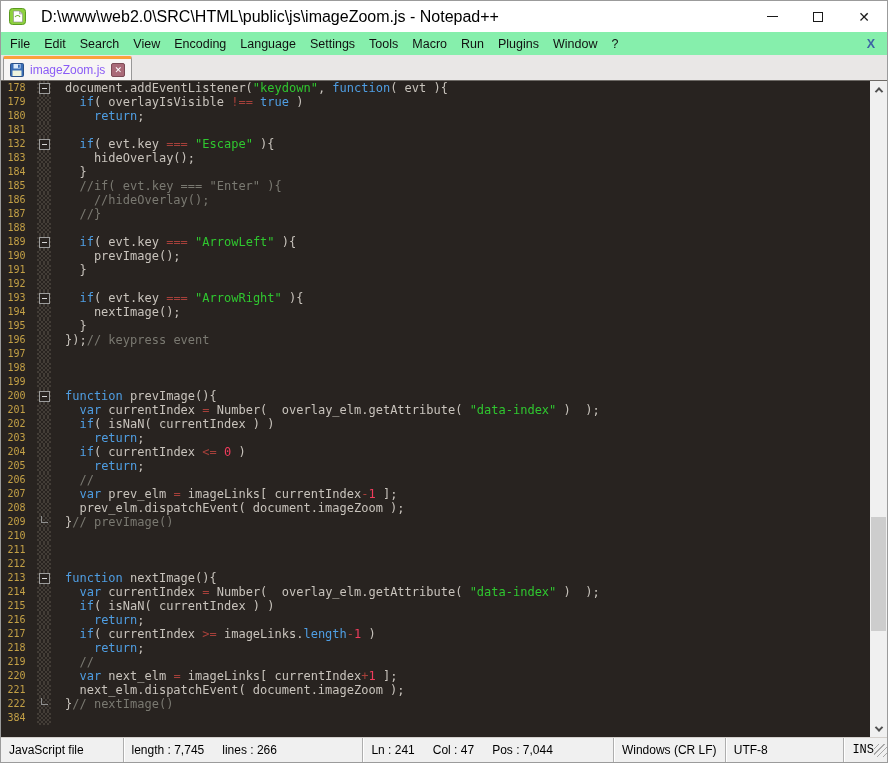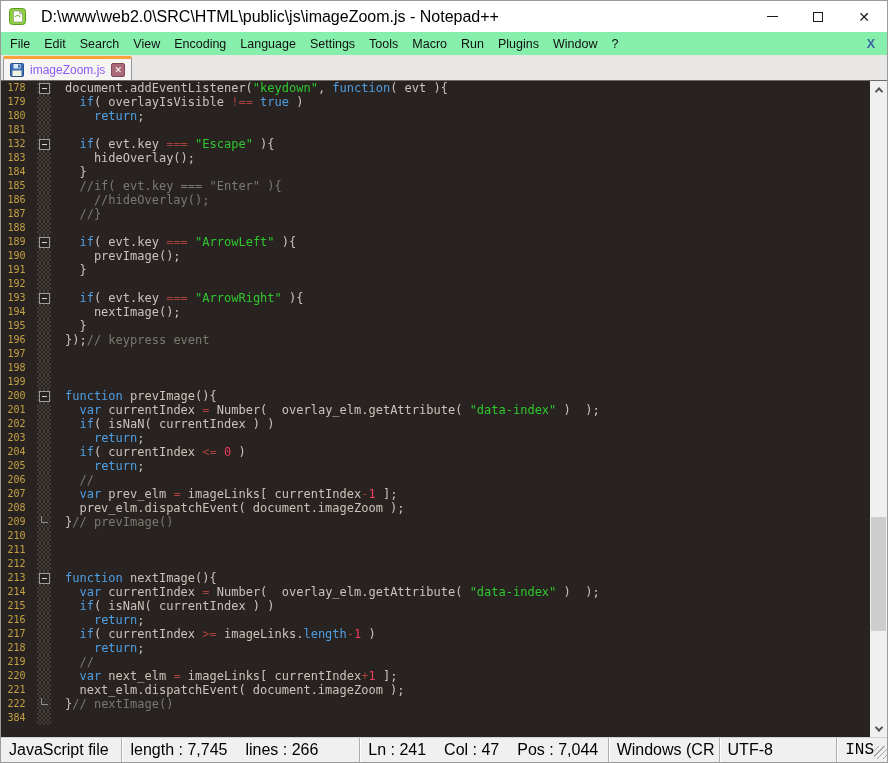--- a/index.html
+++ b/index.html
@@ -48,21 +48,21 @@
   
   .scrollbar{width:17px;flex:0 0 auto;background:#f0f0f0;position:relative;}
   .sb-arrow{position:absolute;left:0;width:17px;height:17px;display:flex;align-items:center;justify-content:center;}
   .sb-arrow.up{top:0;} .sb-arrow.down{bottom:0;}
   .chev{width:6px;height:6px;border-left:2px solid #505050;border-top:2px solid #505050;display:block;}
   .chev.up{transform:rotate(45deg) translate(1px,1px);}
   .chev.down{transform:rotate(225deg) translate(1px,1px);}
   .sb-thumb{position:absolute;left:1px;width:15px;top:436px;height:114px;background:#cdcdcd;}
   
   .statusbar{height:25px;flex:0 0 auto;background:#f0f0f0;border-top:1px solid #d4d0cc;display:flex;align-items:center;
-             font-size:16px;color:#000;}
+             font-size:12px;color:#000;}
   .sb-sec{height:100%;display:flex;align-items:center;padding-left:8px;border-right:1px solid #aeaeae;box-shadow:1px 0 0 #ffffff;white-space:nowrap;overflow:hidden;}
   .sb-sec .gap{display:inline-block;width:18px;}
   .sec-type{width:126px;} .sec-len{width:247px;} .sec-pos{width:258px;}
   .sec-eol{width:115px;} .sec-enc{width:122px;}
   .sec-ins{flex:1;border-right:none;box-shadow:none;display:flex;align-items:center;padding-left:8px;font-family:Liberation Mono, monospace;}
   .resize-grip{margin-left:auto;width:13px;height:13px;align-self:flex-end;
     background-image:repeating-linear-gradient(135deg,transparent 0 3px,#a8a8a8 3px 4px);}
 </style>
 </head>
 <body>

